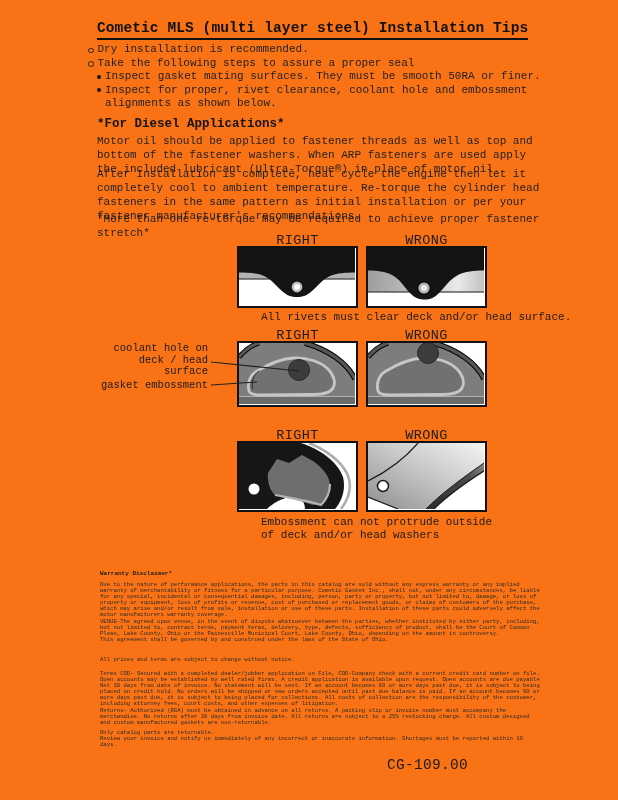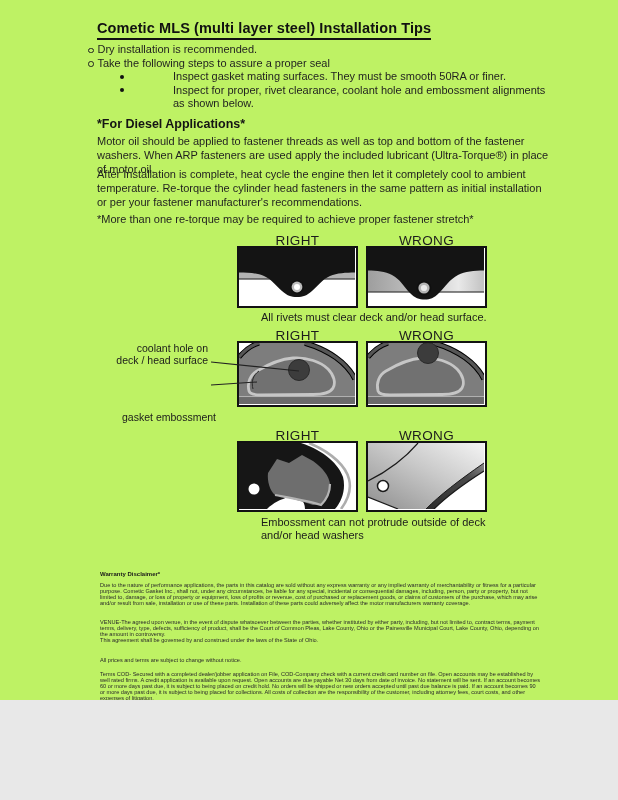--- a/index.html
+++ b/index.html
@@ -1,38 +1,38 @@
 <!DOCTYPE html>
 <html><head>
 <meta charset="utf-8">
 <style>
   html,body{margin:0;padding:0;background:#e8e8e8;}
   .page{
-    position:relative;width:618px;height:700px;background:#bef264;
-    font-family:Liberation Sans, sans-serif;color:#1f1f1f;overflow:hidden;
+    position:relative;width:618px;height:800px;background:#f97316;
+    font-family:Liberation Mono, monospace;color:#1f1f1f;overflow:hidden;
     margin:0 auto;
   }
   .abs{position:absolute;}
   
   .doc-title{
     left:97px;top:20px;font-size:14.5px;font-weight:bold;color:#111;
     border-bottom:2px solid #111;padding-bottom:2px;letter-spacing:0.1px;
   }
   
   .bullets{left:88px;top:43px;font-size:11px;line-height:13.5px;width:470px;}
   .brow{display:flex;}
   .marker-circle{
     flex:0 0 auto;width:3.5px;height:3.5px;border:1px solid #222;border-radius:50%;
     margin:4.5px 4px 0 0;
   }
   .marker-dot{
     flex:0 0 auto;width:4px;height:4px;background:#111;border-radius:50%;
     margin:4.5px 4px 0 0;
   }
-  .sub{margin-left:32px;gap:45px;}
+  .sub{margin-left:9px;}
   
   .diesel-heading{left:97px;top:117px;font-size:12.5px;font-weight:bold;color:#141414;}
   .para{left:97px;width:454px;font-size:11px;line-height:13.9px;}
   .p1{top:135px;}
   .p2{top:168px;}
   .p3{top:213px;}
   
   .fig-label{width:121px;text-align:center;font-size:13.5px;color:#1c1c1c;letter-spacing:0.4px;}
   .caption{font-size:11px;color:#1b1b1b;margin-left:24px;}
   
@@ -154,21 +154,21 @@
       <circle cx="60" cy="10" r="10.5" fill="#3c3c3c" stroke="#2a2a2a" stroke-width="1"></circle>
       <rect x="0" y="53.2" width="116" height="0.9" fill="#bdbdbd"></rect>
       <rect x="0" y="54.1" width="116" height="6.9" fill="#6b6b6b"></rect>
     </svg>
   </div>
 
   <div class="abs side-label" style="left:90px;top:343px;">
     <div>coolant hole on</div>
     <div>deck / head surface</div>
   </div>
-  <div class="abs side-label" style="left:98px;top:380px;margin-top:32px;">gasket embossment</div>
+  <div class="abs side-label" style="left:90px;top:380px;">gasket embossment</div>
   <svg class="abs leader" style="left:95px;top:340px;" width="210" height="60" viewBox="0 0 210 60">
     <line x1="116" y1="22" x2="204" y2="31" stroke="#222" stroke-width="1.1"></line>
     <line x1="116" y1="45" x2="162" y2="42" stroke="#222" stroke-width="1.1"></line>
   </svg>
 
 
   <div class="abs fig-label" style="left:237px;top:428px;">RIGHT</div>
   <div class="abs fig-label" style="left:366px;top:428px;">WRONG</div>
 
   <div class="abs panel" style="left:237px;top:441px;height:71px;">

